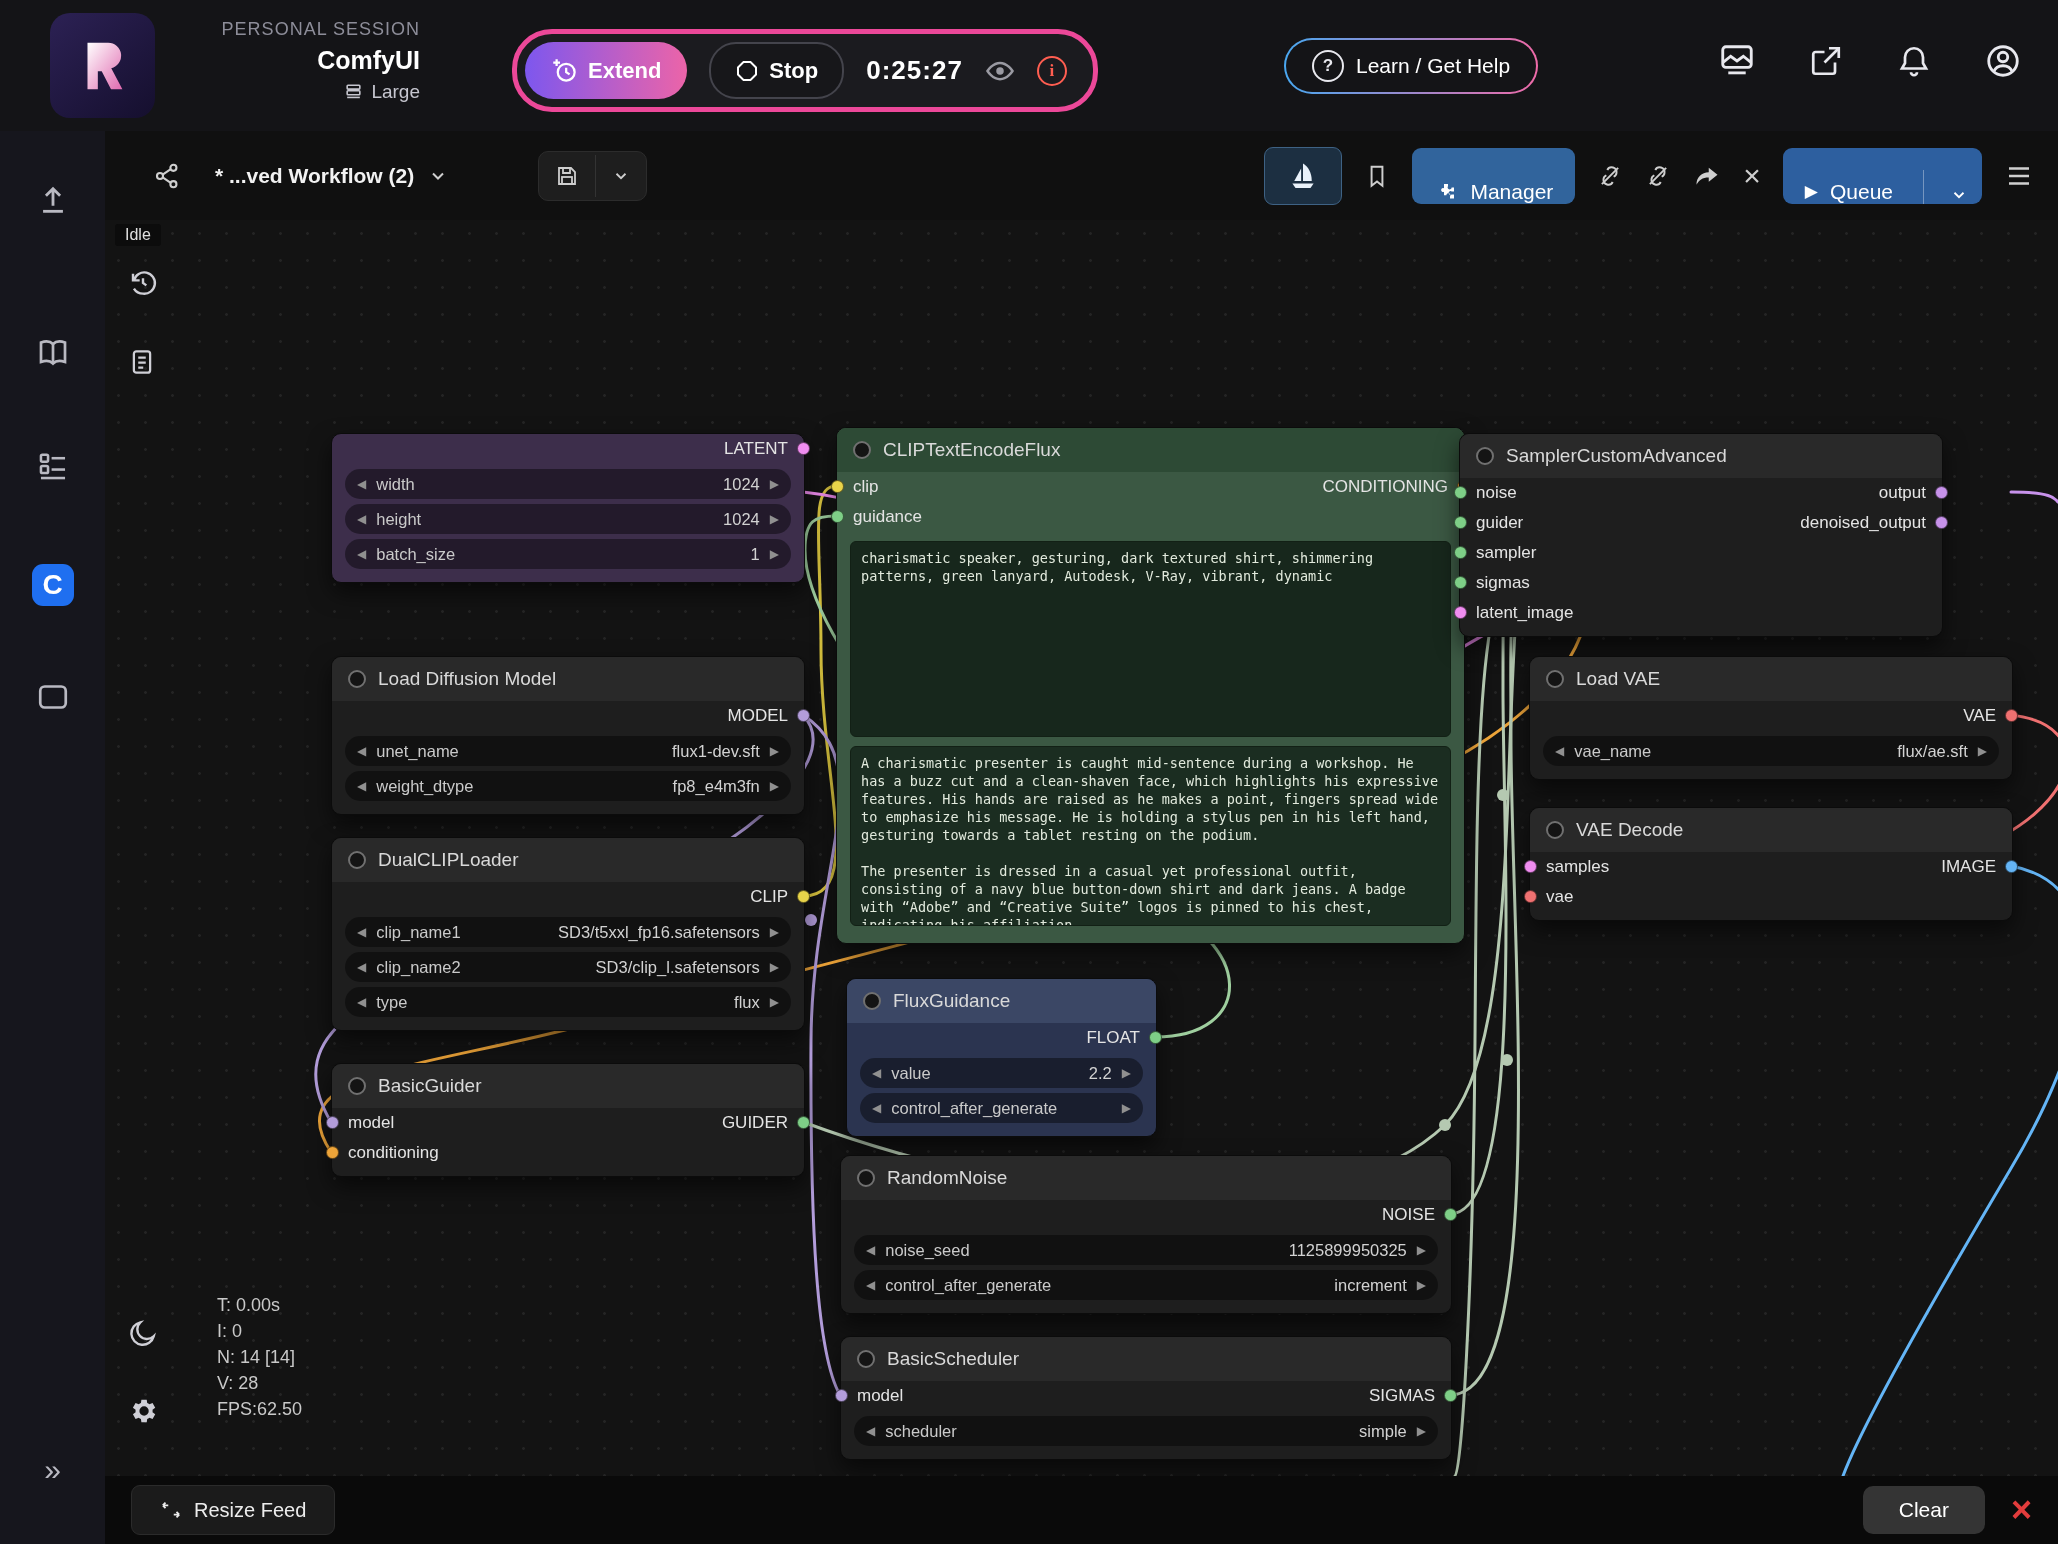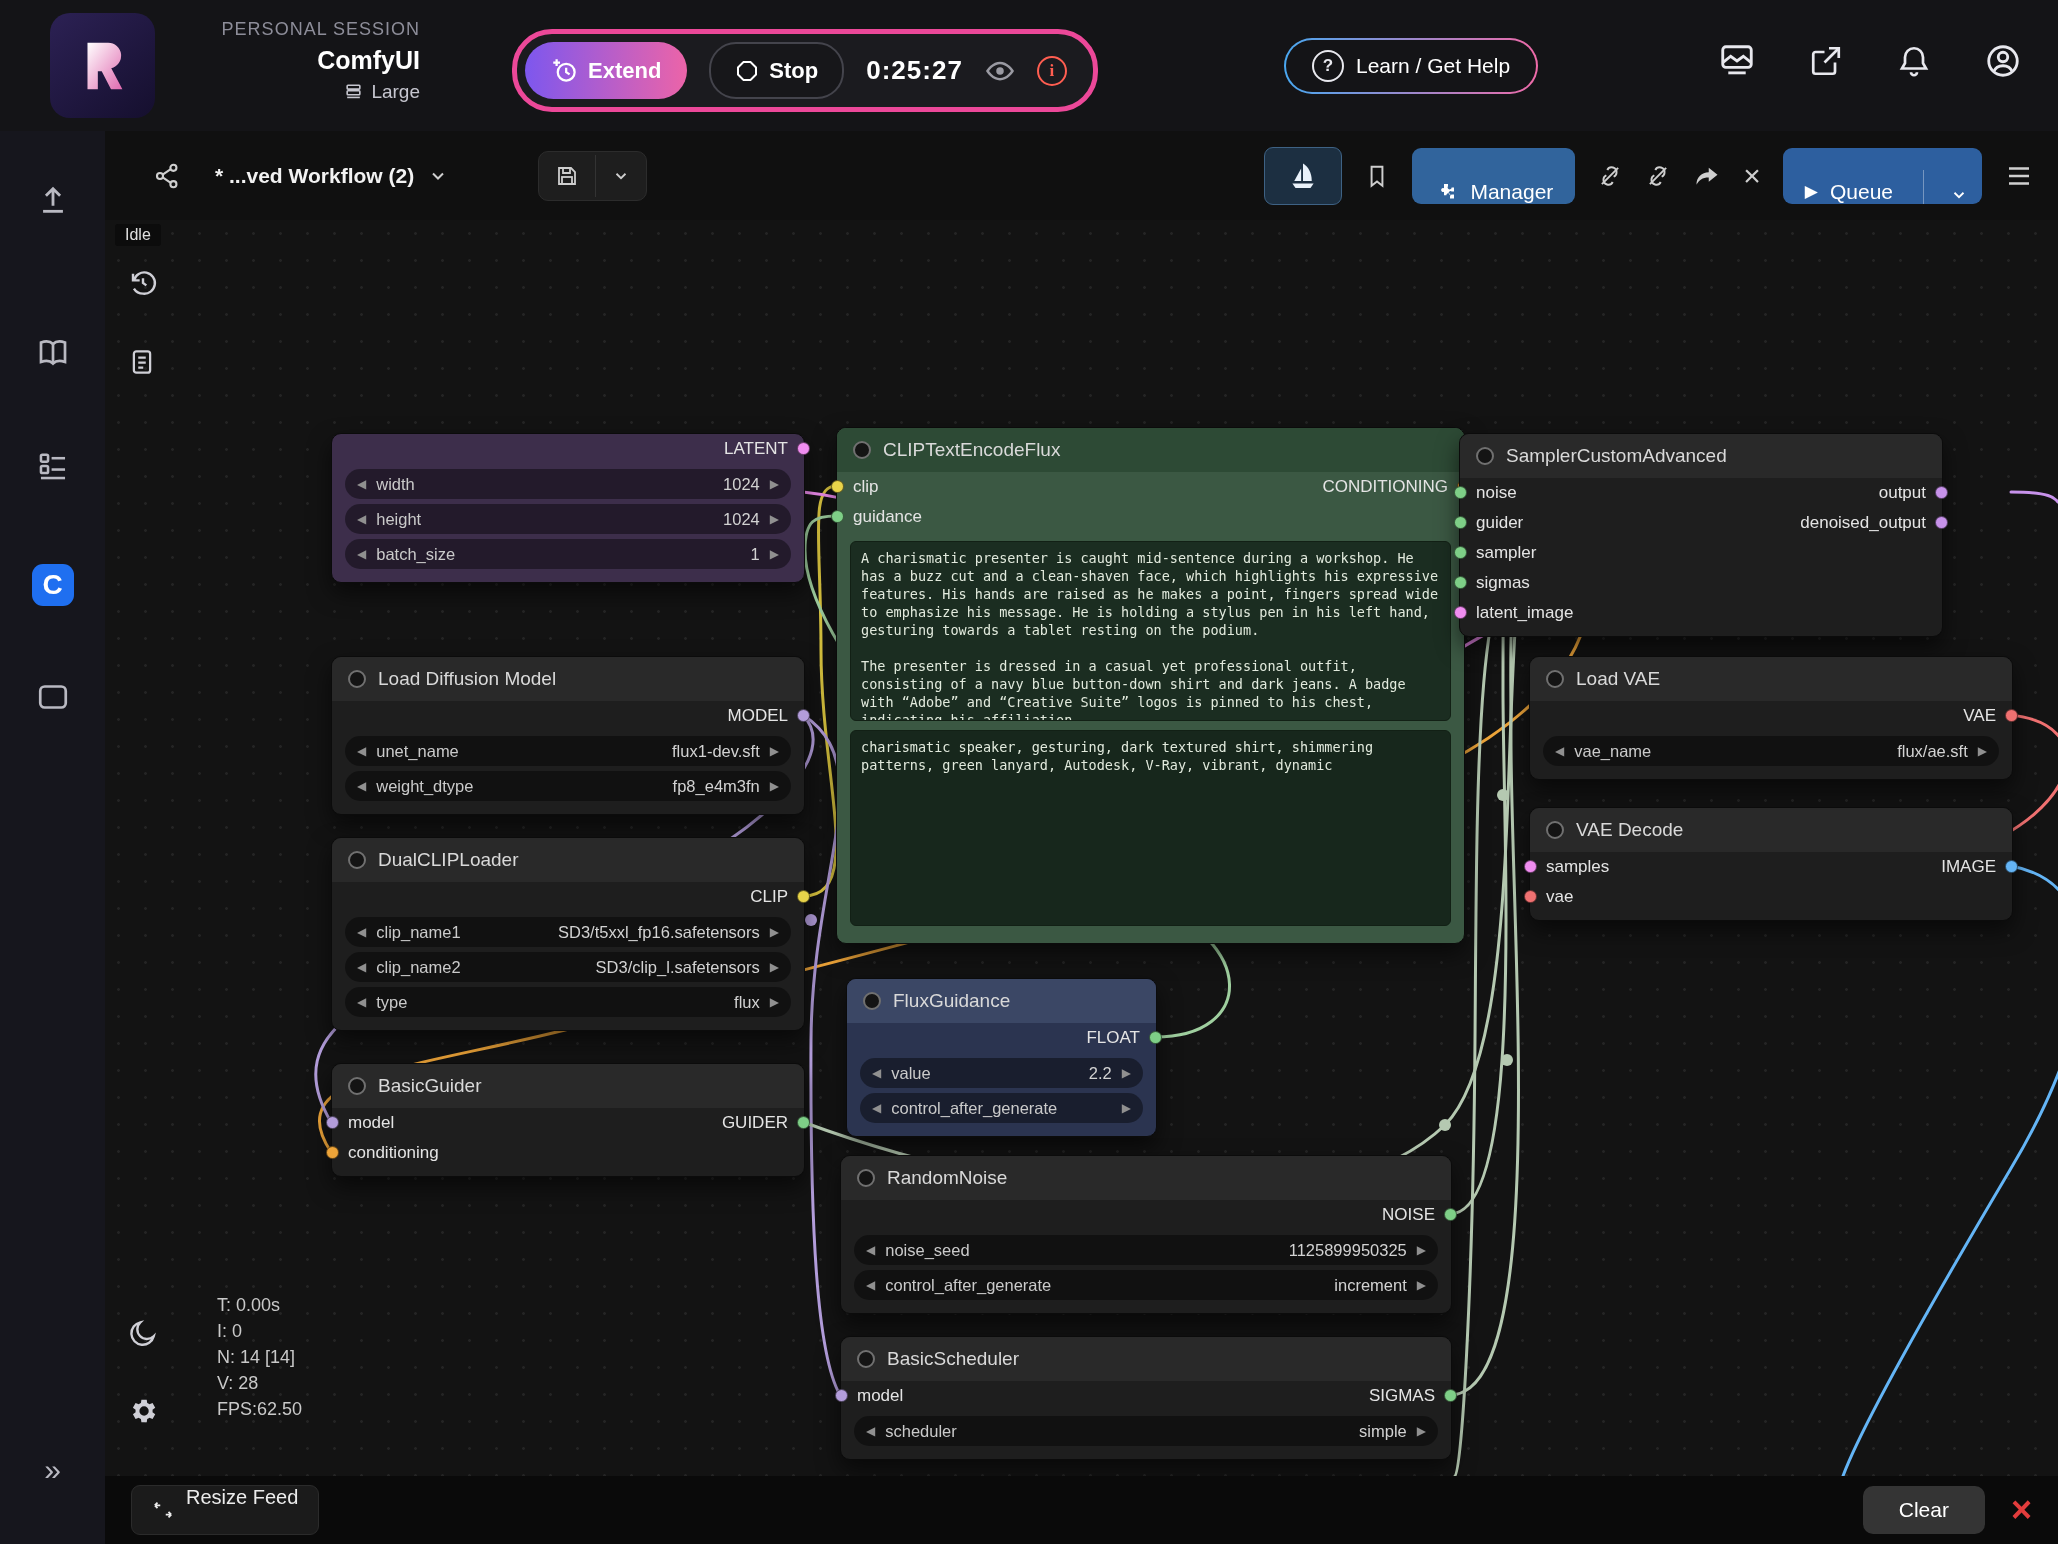--- a/index.html
+++ b/index.html
@@ -92,22 +92,22 @@
   .widget .arr{color:#909090;font-size:12px}
   .textbox{margin:9px 13px;background:#1b2d21;border:1px solid #122015;border-radius:6px;padding:8px 10px;
      font-family:"DejaVu Sans Mono",monospace;font-size:13.5px;line-height:1.33;color:#e2eadd;
      white-space:pre-wrap;overflow:hidden;cursor:text}
   .textbox.tb0{height:162px}
   .textbox.tb1{height:178px;background:#17271c}
 
   
   #footer{position:absolute;left:105px;right:0;bottom:0;height:68px;background:#0a0a0a;z-index:30;
      display:flex;align-items:center;padding:0 26px;box-sizing:border-box}
-  #resize-feed{display:flex;gap:12px;background:#1b1b1b;border:1px solid #2b2b2b;
-     border-radius:9px;height:48px;padding:0 20px;font-size:20px;color:#ececec;cursor:pointer;margin-left:0}
+  #resize-feed{display:flex;align-items:center;gap:12px;background:#1b1b1b;border:1px solid #2b2b2b;
+     border-radius:9px;height:48px;padding:0 28px;font-size:20px;color:#ececec;cursor:pointer;margin-left:0}
   #footer-right{margin-left:auto;display:flex;align-items:center;gap:26px}
   #clear-btn{background:#343434;border-radius:10px;height:48px;padding:0 36px;display:flex;align-items:center;
      font-size:21px;color:#fff;cursor:pointer}
   #feed-close{font-size:36px;font-weight:bold;color:#e23c3c;cursor:pointer;line-height:1}
 </style>
 </head>
 <body>
 
 <div id="topbar">
   <div id="logo-tile">
@@ -491,24 +491,24 @@
         <div class="port-row">
           <span class="pdot in" style="background: rgb(232, 212, 74);"></span>
           <span class="pin-label">clip</span>
           <span class="pout-label">CONDITIONING</span>
           <span class="pdot out" style="background: rgb(237, 164, 57);"></span>
         </div>
         <div class="port-row">
           <span class="pdot in" style="background: rgb(126, 207, 135);"></span>
           <span class="pin-label">guidance</span>
         </div>
+        <div class="textbox tb1">charismatic speaker, gesturing, dark textured shirt, shimmering patterns, green lanyard, Autodesk, V-Ray, vibrant, dynamic</div>
         <div class="textbox tb0">A charismatic presenter is caught mid-sentence during a workshop. He has a buzz cut and a clean-shaven face, which highlights his expressive features. His hands are raised as he makes a point, fingers spread wide to emphasize his message. He is holding a stylus pen in his left hand, gesturing towards a tablet resting on the podium.
 
 The presenter is dressed in a casual yet professional outfit, consisting of a navy blue button-down shirt and dark jeans. A badge with “Adobe” and “Creative Suite” logos is pinned to his chest, indicating his affiliation.</div>
-        <div class="textbox tb1">charismatic speaker, gesturing, dark textured shirt, shimmering patterns, green lanyard, Autodesk, V-Ray, vibrant, dynamic</div>
       </div>
       <div class="node theme-navy" style="left: 741px; top: 758px; width: 309px;">
         <div class="node-title">
           <span class="tdot"></span>
           <span class="ttext">FluxGuidance</span>
         </div>
         <div class="port-row">
           <span class="pout-label">FLOAT</span>
           <span class="pdot out" style="background: rgb(126, 207, 135);"></span>
         </div>

